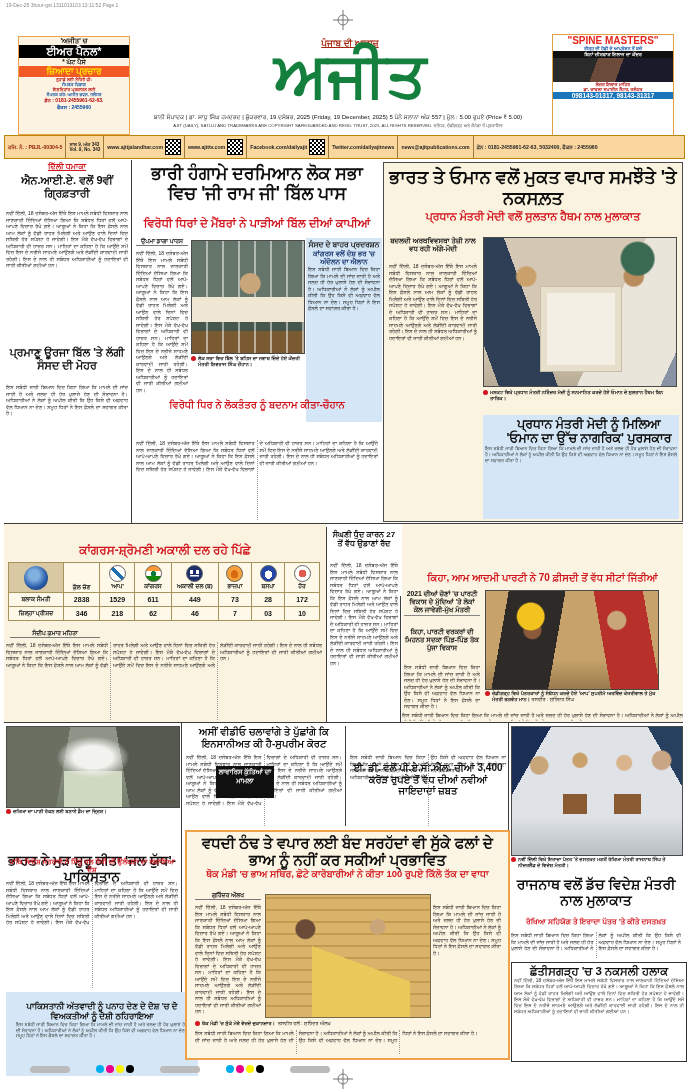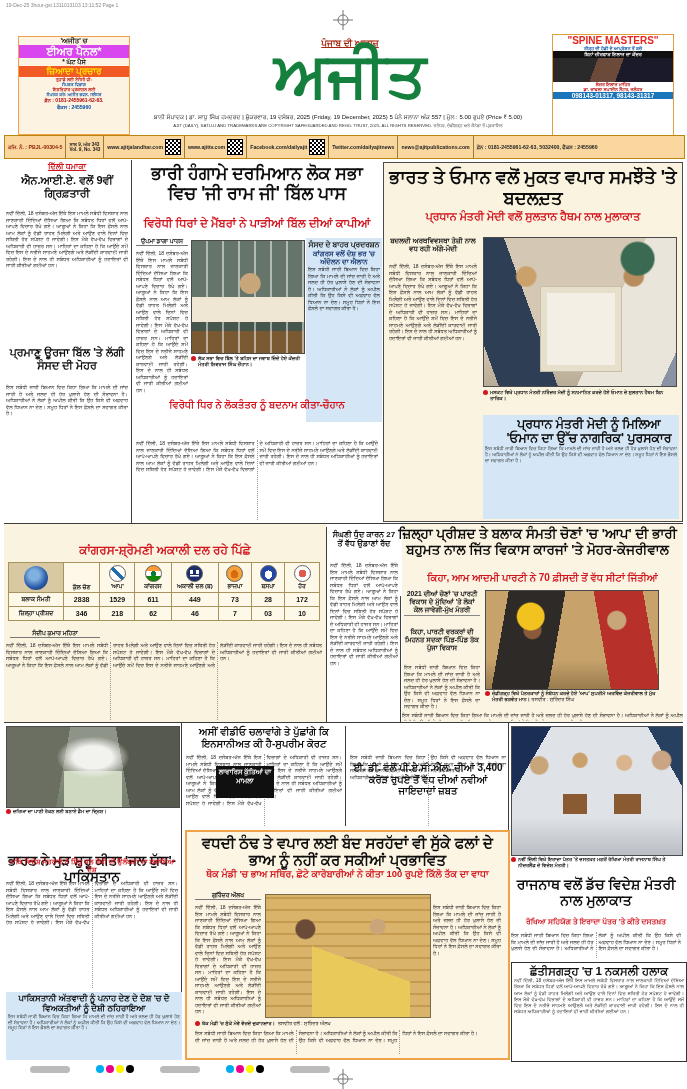--- a/index.html
+++ b/index.html
@@ -36,21 +36,21 @@
 
   <div class="abs" style="left:6px;top:2px;width:360px;font-size:5px;color:#888;">19-Dec-25 3hour-gst 1311013103 13:11:52 Page 1</div>
   <svg class="abs" style="left:333px;top:10px;" width="20" height="20">
     <circle cx="10" cy="10" r="5" fill="none" stroke="#777" stroke-width="1"></circle>
     <line x1="0" y1="10" x2="20" y2="10" stroke="#777"></line>
       <line x1="10" y1="0" x2="10" y2="20" stroke="#777"></line>
   </svg>
 
   <div class="abs" style="left:18px;top:36px;width:110px;height:97px;border:1px solid #f0a24a;background:#fdf3e3;text-align:center;">
     <div style="font-size:7px;font-weight:bold;">'ਅਜੀਤ' ਚ</div>
-    <div style="background:#d946ef;color:#fff;font-weight:bold;font-size:11px;">ਈਅਰ ਪੈਨਲ*</div>
+    <div style="background:#000000;color:#fff;font-weight:bold;font-size:11px;">ਈਅਰ ਪੈਨਲ*</div>
     <div style="font-size:6.5px;font-weight:bold;">* ਘੱਟ ਪੈਸੇ</div>
     <div style="background:#f15a24;color:#ffe200;font-weight:bold;font-size:9px;">ਜ਼ਿਆਦਾ ਪ੍ਰਚਾਰ</div>
     <div style="font-size:4.4px;color:#b30000;font-weight:bold;">ਤੁਹਾਡੇ ਲਈ ਏਜੰਸੀ ਵੀ:</div>
     <div style="font-size:4.4px;color:#004a9f;font-weight:bold;">ਸੰਪਰਕ ਵਿਭਾਗ</div>
     <div style="font-size:4.4px;color:#b30000;font-weight:bold;">ਇਸ਼ਤਿਹਾਰ ਪ੍ਰਕਾਸ਼ਨ ਲਈ</div>
     <div style="font-size:4.4px;color:#004a9f;font-weight:bold;">ਸੰਪਰਕ ਕਰੋ: ਅਜੀਤ ਭਵਨ, ਜਲੰਧਰ</div>
     <div style="font-size:5px;color:#b30000;font-weight:bold;">ਫ਼ੋਨ : 0181-2455961-62-63.</div>
     <div style="font-size:5px;color:#004a9f;font-weight:bold;">ਫੈਕਸ : 2455960</div>
   </div>
 
@@ -133,21 +133,21 @@
     </div>
   <div class="abs blue-box" style="left:306px;top:238px;width:72px;height:180px;padding:2px;text-align:center;">
     <div style="font-size:7.5px;font-weight:bold;">ਸੰਸਦ ਦੇ ਬਾਹਰ ਪ੍ਰਦਰਸ਼ਨ</div>
     <div style="font-size:7px;font-weight:bold;color:#12306b;">ਕਾਂਗਰਸ ਵਲੋਂ ਦੇਸ਼ ਭਰ 'ਚ ਅੰਦੋਲਨ ਦਾ ਐਲਾਨ</div>
     <div class="body-txt" style="height:140px;">ਇਸ ਸਬੰਧੀ ਜਾਰੀ ਬਿਆਨ ਵਿਚ ਕਿਹਾ ਗਿਆ ਕਿ ਮਾਮਲੇ ਦੀ ਜਾਂਚ ਜਾਰੀ ਹੈ ਅਤੇ ਜਲਦ ਹੀ ਹੋਰ ਖੁਲਾਸੇ ਹੋਣ ਦੀ ਸੰਭਾਵਨਾ ਹੈ। ਅਧਿਕਾਰੀਆਂ ਨੇ ਲੋਕਾਂ ਨੂੰ ਅਪੀਲ ਕੀਤੀ ਕਿ ਉਹ ਕਿਸੇ ਵੀ ਅਫ਼ਵਾਹ ਵੱਲ ਧਿਆਨ ਨਾ ਦੇਣ। ਸਮੂਹ ਧਿਰਾਂ ਨੇ ਇਸ ਫ਼ੈਸਲੇ ਦਾ ਸਵਾਗਤ ਕੀਤਾ ਹੈ।</div>
   </div>
   <div class="abs hl red" style="left:136px;top:399px;width:242px;font-size:10px;">ਵਿਰੋਧੀ ਧਿਰ ਨੇ ਲੋਕਤੰਤਰ ਨੂੰ ਬਦਨਾਮ ਕੀਤਾ-ਚੌਹਾਨ</div>
   <div class="abs body-txt cols-2" style="left:136px;top:440px;width:242px;height:80px;">ਨਵੀਂ ਦਿੱਲੀ, 18 ਦਸੰਬਰ-ਅੱਜ ਇੱਥੇ ਇਸ ਮਾਮਲੇ ਸਬੰਧੀ ਵਿਸਥਾਰ ਨਾਲ ਜਾਣਕਾਰੀ ਦਿੰਦਿਆਂ ਦੱਸਿਆ ਗਿਆ ਕਿ ਸਬੰਧਤ ਧਿਰਾਂ ਵਲੋਂ ਆਪੋ-ਆਪਣੇ ਵਿਚਾਰ ਰੱਖੇ ਗਏ। ਆਗੂਆਂ ਨੇ ਕਿਹਾ ਕਿ ਇਸ ਫ਼ੈਸਲੇ ਨਾਲ ਆਮ ਲੋਕਾਂ ਨੂੰ ਵੱਡੀ ਰਾਹਤ ਮਿਲੇਗੀ ਅਤੇ ਆਉਣ ਵਾਲੇ ਦਿਨਾਂ ਵਿਚ ਸਥਿਤੀ ਹੋਰ ਸਪੱਸ਼ਟ ਹੋ ਜਾਵੇਗੀ। ਇਸ ਮੌਕੇ ਵੱਖ-ਵੱਖ ਵਿਭਾਗਾਂ ਦੇ ਅਧਿਕਾਰੀ ਵੀ ਹਾਜ਼ਰ ਸਨ। ਮਾਹਿਰਾਂ ਦਾ ਕਹਿਣਾ ਹੈ ਕਿ ਆਉਂਦੇ ਸਮੇਂ ਵਿਚ ਇਸ ਦੇ ਨਤੀਜੇ ਸਾਹਮਣੇ ਆਉਣਗੇ ਅਤੇ ਲੋੜੀਂਦੀ ਕਾਰਵਾਈ ਜਾਰੀ ਰਹੇਗੀ। ਇਸ ਦੇ ਨਾਲ ਹੀ ਸਬੰਧਤ ਅਧਿਕਾਰੀਆਂ ਨੂੰ ਹਦਾਇਤਾਂ ਵੀ ਜਾਰੀ ਕੀਤੀਆਂ ਗਈਆਂ ਹਨ।</div>
 
   <div class="abs cream" style="left:383px;top:162px;width:298px;height:358px;border:1.5px solid #4a4a4a;">
-    <div class="hl" style="margin-top:4px;font-size:18px;">ਭਾਰਤ ਤੇ ਓਮਾਨ ਵਲੋਂ ਮੁਕਤ ਵਪਾਰ ਸਮਝੌਤੇ 'ਤੇ ਬਦਲਦ਼ਤ</div>
+    <div class="hl" style="margin-top:4px;font-size:18px;">ਭਾਰਤ ਤੇ ਓਮਾਨ ਵਲੋਂ ਮੁਕਤ ਵਪਾਰ ਸਮਝੌਤੇ 'ਤੇ ਨਕਸਲ਼ਤ</div>
     <div class="hl red" style="font-size:11px;margin-top:2px;">ਪ੍ਰਧਾਨ ਮੰਤਰੀ ਮੋਦੀ ਵਲੋਂ ਸੁਲਤਾਨ ਹੈਥਮ ਨਾਲ ਮੁਲਾਕਾਤ</div>
     <div class="abs hl" style="left:5px;top:74px;width:88px;font-size:7px;">ਬਦਲਦੀ ਅਰਥਵਿਵਸਥਾ ਤੇਜ਼ੀ ਨਾਲ ਵਧ ਰਹੀ ਅੱਗੇ-ਮੋਦੀ</div>
     <div class="abs body-txt" style="left:5px;top:100px;width:88px;height:170px;">ਨਵੀਂ ਦਿੱਲੀ, 18 ਦਸੰਬਰ-ਅੱਜ ਇੱਥੇ ਇਸ ਮਾਮਲੇ ਸਬੰਧੀ ਵਿਸਥਾਰ ਨਾਲ ਜਾਣਕਾਰੀ ਦਿੰਦਿਆਂ ਦੱਸਿਆ ਗਿਆ ਕਿ ਸਬੰਧਤ ਧਿਰਾਂ ਵਲੋਂ ਆਪੋ-ਆਪਣੇ ਵਿਚਾਰ ਰੱਖੇ ਗਏ। ਆਗੂਆਂ ਨੇ ਕਿਹਾ ਕਿ ਇਸ ਫ਼ੈਸਲੇ ਨਾਲ ਆਮ ਲੋਕਾਂ ਨੂੰ ਵੱਡੀ ਰਾਹਤ ਮਿਲੇਗੀ ਅਤੇ ਆਉਣ ਵਾਲੇ ਦਿਨਾਂ ਵਿਚ ਸਥਿਤੀ ਹੋਰ ਸਪੱਸ਼ਟ ਹੋ ਜਾਵੇਗੀ। ਇਸ ਮੌਕੇ ਵੱਖ-ਵੱਖ ਵਿਭਾਗਾਂ ਦੇ ਅਧਿਕਾਰੀ ਵੀ ਹਾਜ਼ਰ ਸਨ। ਮਾਹਿਰਾਂ ਦਾ ਕਹਿਣਾ ਹੈ ਕਿ ਆਉਂਦੇ ਸਮੇਂ ਵਿਚ ਇਸ ਦੇ ਨਤੀਜੇ ਸਾਹਮਣੇ ਆਉਣਗੇ ਅਤੇ ਲੋੜੀਂਦੀ ਕਾਰਵਾਈ ਜਾਰੀ ਰਹੇਗੀ। ਇਸ ਦੇ ਨਾਲ ਹੀ ਸਬੰਧਤ ਅਧਿਕਾਰੀਆਂ ਨੂੰ ਹਦਾਇਤਾਂ ਵੀ ਜਾਰੀ ਕੀਤੀਆਂ ਗਈਆਂ ਹਨ।</div>
     <div class="photo" style="left:99px;top:74px;width:192px;height:148px;
          background:
           radial-gradient(circle at 80% 14%, #3a6b52 0 8%, transparent 9%),
           radial-gradient(circle at 78% 26%, #b98c5e 0 5%, transparent 6%),
           linear-gradient(115deg, transparent 62%, #e9e5da 62% 94%, #8a93a3 94%),
           radial-gradient(circle at 22% 26%, #caa06b 0 5%, transparent 6%),
           linear-gradient(70deg, transparent 6%, #2e3f55 6% 30%, transparent 30%),
@@ -219,21 +219,20 @@
       </table>
   </div>
   <div class="abs byline" style="left:10px;top:630px;width:90px;">ਸੰਦੀਪ ਕੁਮਾਰ ਮਹਿਤਾ</div>
   <div class="abs body-txt cols-3" style="left:6px;top:642px;width:316px;height:78px;">ਨਵੀਂ ਦਿੱਲੀ, 18 ਦਸੰਬਰ-ਅੱਜ ਇੱਥੇ ਇਸ ਮਾਮਲੇ ਸਬੰਧੀ ਵਿਸਥਾਰ ਨਾਲ ਜਾਣਕਾਰੀ ਦਿੰਦਿਆਂ ਦੱਸਿਆ ਗਿਆ ਕਿ ਸਬੰਧਤ ਧਿਰਾਂ ਵਲੋਂ ਆਪੋ-ਆਪਣੇ ਵਿਚਾਰ ਰੱਖੇ ਗਏ। ਆਗੂਆਂ ਨੇ ਕਿਹਾ ਕਿ ਇਸ ਫ਼ੈਸਲੇ ਨਾਲ ਆਮ ਲੋਕਾਂ ਨੂੰ ਵੱਡੀ ਰਾਹਤ ਮਿਲੇਗੀ ਅਤੇ ਆਉਣ ਵਾਲੇ ਦਿਨਾਂ ਵਿਚ ਸਥਿਤੀ ਹੋਰ ਸਪੱਸ਼ਟ ਹੋ ਜਾਵੇਗੀ। ਇਸ ਮੌਕੇ ਵੱਖ-ਵੱਖ ਵਿਭਾਗਾਂ ਦੇ ਅਧਿਕਾਰੀ ਵੀ ਹਾਜ਼ਰ ਸਨ। ਮਾਹਿਰਾਂ ਦਾ ਕਹਿਣਾ ਹੈ ਕਿ ਆਉਂਦੇ ਸਮੇਂ ਵਿਚ ਇਸ ਦੇ ਨਤੀਜੇ ਸਾਹਮਣੇ ਆਉਣਗੇ ਅਤੇ ਲੋੜੀਂਦੀ ਕਾਰਵਾਈ ਜਾਰੀ ਰਹੇਗੀ। ਇਸ ਦੇ ਨਾਲ ਹੀ ਸਬੰਧਤ ਅਧਿਕਾਰੀਆਂ ਨੂੰ ਹਦਾਇਤਾਂ ਵੀ ਜਾਰੀ ਕੀਤੀਆਂ ਗਈਆਂ ਹਨ।</div>
 
   <div class="abs hl" style="left:330px;top:530px;width:68px;font-size:8px;">ਸੰਘਣੀ ਧੁੰਦ ਕਾਰਨ 27 ਤੋਂ ਵੱਧ ਉਡਾਣਾਂ ਰੱਦ</div>
   <div class="abs body-txt" style="left:330px;top:562px;width:68px;height:158px;">ਨਵੀਂ ਦਿੱਲੀ, 18 ਦਸੰਬਰ-ਅੱਜ ਇੱਥੇ ਇਸ ਮਾਮਲੇ ਸਬੰਧੀ ਵਿਸਥਾਰ ਨਾਲ ਜਾਣਕਾਰੀ ਦਿੰਦਿਆਂ ਦੱਸਿਆ ਗਿਆ ਕਿ ਸਬੰਧਤ ਧਿਰਾਂ ਵਲੋਂ ਆਪੋ-ਆਪਣੇ ਵਿਚਾਰ ਰੱਖੇ ਗਏ। ਆਗੂਆਂ ਨੇ ਕਿਹਾ ਕਿ ਇਸ ਫ਼ੈਸਲੇ ਨਾਲ ਆਮ ਲੋਕਾਂ ਨੂੰ ਵੱਡੀ ਰਾਹਤ ਮਿਲੇਗੀ ਅਤੇ ਆਉਣ ਵਾਲੇ ਦਿਨਾਂ ਵਿਚ ਸਥਿਤੀ ਹੋਰ ਸਪੱਸ਼ਟ ਹੋ ਜਾਵੇਗੀ। ਇਸ ਮੌਕੇ ਵੱਖ-ਵੱਖ ਵਿਭਾਗਾਂ ਦੇ ਅਧਿਕਾਰੀ ਵੀ ਹਾਜ਼ਰ ਸਨ। ਮਾਹਿਰਾਂ ਦਾ ਕਹਿਣਾ ਹੈ ਕਿ ਆਉਂਦੇ ਸਮੇਂ ਵਿਚ ਇਸ ਦੇ ਨਤੀਜੇ ਸਾਹਮਣੇ ਆਉਣਗੇ ਅਤੇ ਲੋੜੀਂਦੀ ਕਾਰਵਾਈ ਜਾਰੀ ਰਹੇਗੀ। ਇਸ ਦੇ ਨਾਲ ਹੀ ਸਬੰਧਤ ਅਧਿਕਾਰੀਆਂ ਨੂੰ ਹਦਾਇਤਾਂ ਵੀ ਜਾਰੀ ਕੀਤੀਆਂ ਗਈਆਂ ਹਨ।</div>
   <div class="rule-v" style="left:400px;top:596px;height:126px;"></div>
 
   <div class="abs" style="left:402px;top:524px;width:281px;height:198px;background:#fbf4e2;"></div>
-  <div class="abs hl" style="left:392px;top:526px;width:291px;font-size:13.5px;">ਜ਼ਿਲ੍ਹਾ ਪ੍ਰੀਸ਼ਦ ਤੇ ਬਲਾਕ ਸੰਮਤੀ ਚੋਣਾਂ 'ਚ 'ਆਪ' ਦੀ ਭਾਰੀ ਬਹੁਮਤ ਨਾਲ ਜਿੱਤ ਵਿਕਾਸ ਕਾਰਜਾਂ 'ਤੇ ਮੋਹਰ-ਕੇਜਰੀਵਾਲ</div>
   <div class="abs hl red" style="left:402px;top:572px;width:281px;font-size:10px;">ਕਿਹਾ, ਆਮ ਆਦਮੀ ਪਾਰਟੀ ਨੇ 70 ਫ਼ੀਸਦੀ ਤੋਂ ਵੱਧ ਸੀਟਾਂ ਜਿੱਤੀਆਂ</div>
   <div class="abs hl" style="left:404px;top:590px;width:76px;font-size:6.8px;border-bottom:1px solid #888;padding-bottom:2px;">2021 ਦੀਆਂ ਚੋਣਾਂ 'ਚ ਪਾਰਟੀ ਵਿਕਾਸ ਦੇ ਮੁੱਦਿਆਂ 'ਤੇ ਲੋਕਾਂ ਕੋਲ ਜਾਵੇਗੀ-ਮੁੱਖ ਮੰਤਰੀ</div>
   <div class="abs hl" style="left:404px;top:628px;width:76px;font-size:6.8px;">ਕਿਹਾ, ਪਾਰਟੀ ਵਰਕਰਾਂ ਦੀ ਮਿਹਨਤ ਸਦਕਾ ਪਿੰਡ-ਪਿੰਡ ਤੱਕ ਪੁੱਜਾ ਵਿਕਾਸ</div>
   <div class="abs body-txt" style="left:404px;top:664px;width:76px;height:56px;">ਇਸ ਸਬੰਧੀ ਜਾਰੀ ਬਿਆਨ ਵਿਚ ਕਿਹਾ ਗਿਆ ਕਿ ਮਾਮਲੇ ਦੀ ਜਾਂਚ ਜਾਰੀ ਹੈ ਅਤੇ ਜਲਦ ਹੀ ਹੋਰ ਖੁਲਾਸੇ ਹੋਣ ਦੀ ਸੰਭਾਵਨਾ ਹੈ। ਅਧਿਕਾਰੀਆਂ ਨੇ ਲੋਕਾਂ ਨੂੰ ਅਪੀਲ ਕੀਤੀ ਕਿ ਉਹ ਕਿਸੇ ਵੀ ਅਫ਼ਵਾਹ ਵੱਲ ਧਿਆਨ ਨਾ ਦੇਣ। ਸਮੂਹ ਧਿਰਾਂ ਨੇ ਇਸ ਫ਼ੈਸਲੇ ਦਾ ਸਵਾਗਤ ਕੀਤਾ ਹੈ।</div>
   <div class="photo" style="left:485px;top:590px;width:172px;height:98px;
        background:
         radial-gradient(circle at 26% 26%, #f2c21f 0 9%, transparent 10%),
         radial-gradient(circle at 27% 40%, #8a5a3a 0 6%, transparent 7%),
         linear-gradient(100deg, transparent 12%, #2e2a28 12% 42%, transparent 42%),
         radial-gradient(circle at 76% 30%, #c9a57a 0 6%, transparent 7%),
@@ -252,21 +251,21 @@
         linear-gradient(100deg, #6b6f62 0 34%, transparent 34%),
         linear-gradient(260deg, #55594e 0 34%, transparent 34%),
         linear-gradient(180deg, #8e9488 0 30%, #77806e 100%);"></div>
   <div class="abs cap" style="left:6px;top:808px;width:172px;">
     <span class="red-dot"></span>
       <span>ਦਰਿਆ ਦਾ ਪਾਣੀ ਰੋਕਣ ਲਈ ਬਣਾਏ ਡੈਮ ਦਾ ਦ੍ਰਿਸ਼।</span>
     </div>
   <div class="abs hl" style="left:6px;top:820px;width:172px;font-size:13.5px;margin-top:33px;">ਭਾਰਤ ਨੇ ਮੁੜ ਸ਼ੁਰੂ ਕੀਤਾ 'ਜਲ ਯੁੱਧ'-ਪਾਕਿਸਤਾਨ</div>
   <div class="abs hl red" style="left:6px;top:858px;width:172px;font-size:7px;">ਪਾਕਿ ਵਿਦੇਸ਼ ਮੰਤਰਾਲੇ ਨੇ ਸਿੰਧੂ ਜਲ ਸੰਧੀ ਦੀ ਉਲੰਘਣਾ ਦਾ ਲਗਾਇਆ ਦੋਸ਼</div>
   <div class="abs body-txt cols-2" style="left:6px;top:880px;width:172px;height:108px;">ਨਵੀਂ ਦਿੱਲੀ, 18 ਦਸੰਬਰ-ਅੱਜ ਇੱਥੇ ਇਸ ਮਾਮਲੇ ਸਬੰਧੀ ਵਿਸਥਾਰ ਨਾਲ ਜਾਣਕਾਰੀ ਦਿੰਦਿਆਂ ਦੱਸਿਆ ਗਿਆ ਕਿ ਸਬੰਧਤ ਧਿਰਾਂ ਵਲੋਂ ਆਪੋ-ਆਪਣੇ ਵਿਚਾਰ ਰੱਖੇ ਗਏ। ਆਗੂਆਂ ਨੇ ਕਿਹਾ ਕਿ ਇਸ ਫ਼ੈਸਲੇ ਨਾਲ ਆਮ ਲੋਕਾਂ ਨੂੰ ਵੱਡੀ ਰਾਹਤ ਮਿਲੇਗੀ ਅਤੇ ਆਉਣ ਵਾਲੇ ਦਿਨਾਂ ਵਿਚ ਸਥਿਤੀ ਹੋਰ ਸਪੱਸ਼ਟ ਹੋ ਜਾਵੇਗੀ। ਇਸ ਮੌਕੇ ਵੱਖ-ਵੱਖ ਵਿਭਾਗਾਂ ਦੇ ਅਧਿਕਾਰੀ ਵੀ ਹਾਜ਼ਰ ਸਨ। ਮਾਹਿਰਾਂ ਦਾ ਕਹਿਣਾ ਹੈ ਕਿ ਆਉਂਦੇ ਸਮੇਂ ਵਿਚ ਇਸ ਦੇ ਨਤੀਜੇ ਸਾਹਮਣੇ ਆਉਣਗੇ ਅਤੇ ਲੋੜੀਂਦੀ ਕਾਰਵਾਈ ਜਾਰੀ ਰਹੇਗੀ। ਇਸ ਦੇ ਨਾਲ ਹੀ ਸਬੰਧਤ ਅਧਿਕਾਰੀਆਂ ਨੂੰ ਹਦਾਇਤਾਂ ਵੀ ਜਾਰੀ ਕੀਤੀਆਂ ਗਈਆਂ ਹਨ।</div>
-  <div class="abs blue-box" style="left:6px;top:992px;width:172px;height:64px;padding:2px;text-align:center;">
+  <div class="abs blue-box" style="left:6px;top:992px;width:172px;height:64px;padding:10px;text-align:center;">
     <div class="hl" style="font-size:8.5px;">ਪਾਕਿਸਤਾਨੀ ਅੱਤਵਾਦੀ ਨੂੰ ਪਨਾਹ ਦੇਣ ਦੇ ਦੋਸ਼ 'ਚ ਦੋ ਵਿਅਕਤੀਆਂ ਨੂੰ ਦੋਸ਼ੀ ਠਹਿਰਾਇਆ</div>
     <div class="body-txt" style="height:34px;font-size:4.6px;">ਇਸ ਸਬੰਧੀ ਜਾਰੀ ਬਿਆਨ ਵਿਚ ਕਿਹਾ ਗਿਆ ਕਿ ਮਾਮਲੇ ਦੀ ਜਾਂਚ ਜਾਰੀ ਹੈ ਅਤੇ ਜਲਦ ਹੀ ਹੋਰ ਖੁਲਾਸੇ ਹੋਣ ਦੀ ਸੰਭਾਵਨਾ ਹੈ। ਅਧਿਕਾਰੀਆਂ ਨੇ ਲੋਕਾਂ ਨੂੰ ਅਪੀਲ ਕੀਤੀ ਕਿ ਉਹ ਕਿਸੇ ਵੀ ਅਫ਼ਵਾਹ ਵੱਲ ਧਿਆਨ ਨਾ ਦੇਣ। ਸਮੂਹ ਧਿਰਾਂ ਨੇ ਇਸ ਫ਼ੈਸਲੇ ਦਾ ਸਵਾਗਤ ਕੀਤਾ ਹੈ।</div>
   </div>
 
   <div class="abs hl" style="left:186px;top:726px;width:156px;font-size:10px;">ਅਸੀਂ ਵੀਡੀਓ ਚਲਾਵਾਂਗੇ ਤੇ ਪੁੱਛਾਂਗੇ ਕਿ ਇਨਸਾਨੀਅਤ ਕੀ ਹੈ-ਸੁਪਰੀਮ ਕੋਰਟ</div>
   <div class="abs body-txt cols-2" style="left:186px;top:754px;width:156px;height:72px;">ਨਵੀਂ ਦਿੱਲੀ, 18 ਦਸੰਬਰ-ਅੱਜ ਇੱਥੇ ਇਸ ਮਾਮਲੇ ਸਬੰਧੀ ਵਿਸਥਾਰ ਨਾਲ ਜਾਣਕਾਰੀ ਦਿੰਦਿਆਂ ਦੱਸਿਆ ਗਿਆ ਕਿ ਸਬੰਧਤ ਧਿਰਾਂ ਵਲੋਂ ਆਪੋ-ਆਪਣੇ ਵਿਚਾਰ ਰੱਖੇ ਗਏ। ਆਗੂਆਂ ਨੇ ਕਿਹਾ ਕਿ ਇਸ ਫ਼ੈਸਲੇ ਨਾਲ ਆਮ ਲੋਕਾਂ ਨੂੰ ਵੱਡੀ ਰਾਹਤ ਮਿਲੇਗੀ ਅਤੇ ਆਉਣ ਵਾਲੇ ਦਿਨਾਂ ਵਿਚ ਸਥਿਤੀ ਹੋਰ ਸਪੱਸ਼ਟ ਹੋ ਜਾਵੇਗੀ। ਇਸ ਮੌਕੇ ਵੱਖ-ਵੱਖ ਵਿਭਾਗਾਂ ਦੇ ਅਧਿਕਾਰੀ ਵੀ ਹਾਜ਼ਰ ਸਨ। ਮਾਹਿਰਾਂ ਦਾ ਕਹਿਣਾ ਹੈ ਕਿ ਆਉਂਦੇ ਸਮੇਂ ਵਿਚ ਇਸ ਦੇ ਨਤੀਜੇ ਸਾਹਮਣੇ ਆਉਣਗੇ ਅਤੇ ਲੋੜੀਂਦੀ ਕਾਰਵਾਈ ਜਾਰੀ ਰਹੇਗੀ। ਇਸ ਦੇ ਨਾਲ ਹੀ ਸਬੰਧਤ ਅਧਿਕਾਰੀਆਂ ਨੂੰ ਹਦਾਇਤਾਂ ਵੀ ਜਾਰੀ ਕੀਤੀਆਂ ਗਈਆਂ ਹਨ।</div>
   <div class="abs black-box" style="left:216px;top:766px;width:58px;height:30px;font-size:6.8px;line-height:1.3;padding-top:2px;">ਲਾਵਾਰਿਸ ਕੁੱਤਿਆਂ ਦਾ ਮਾਮਲਾ</div>
   <div class="abs hl" style="left:350px;top:762px;width:156px;font-size:10px;">ਈ. ਡੀ. ਵਲੋਂ ਪੀ.ਏ.ਸੀ.ਐੱਲ. ਦੀਆਂ 3,400 ਕਰੋੜ ਰੁਪਏ ਤੋਂ ਵੱਧ ਦੀਆਂ ਨਵੀਆਂ ਜਾਇਦਾਦਾਂ ਜ਼ਬਤ</div>
   <div class="abs body-txt cols-2" style="left:350px;top:754px;width:156px;height:72px;">ਇਸ ਸਬੰਧੀ ਜਾਰੀ ਬਿਆਨ ਵਿਚ ਕਿਹਾ ਗਿਆ ਕਿ ਮਾਮਲੇ ਦੀ ਜਾਂਚ ਜਾਰੀ ਹੈ ਅਤੇ ਜਲਦ ਹੀ ਹੋਰ ਖੁਲਾਸੇ ਹੋਣ ਦੀ ਸੰਭਾਵਨਾ ਹੈ। ਅਧਿਕਾਰੀਆਂ ਨੇ ਲੋਕਾਂ ਨੂੰ ਅਪੀਲ ਕੀਤੀ ਕਿ ਉਹ ਕਿਸੇ ਵੀ ਅਫ਼ਵਾਹ ਵੱਲ ਧਿਆਨ ਨਾ ਦੇਣ। ਸਮੂਹ ਧਿਰਾਂ ਨੇ ਇਸ ਫ਼ੈਸਲੇ ਦਾ ਸਵਾਗਤ ਕੀਤਾ ਹੈ।</div>
 
@@ -300,21 +299,21 @@
         linear-gradient(240deg, #27405f 0 14%, transparent 14%),
         linear-gradient(180deg, #dfe3e8 0 70%, #b9bec4 100%);"></div>
   <div class="abs cap" style="left:511px;top:856px;width:170px;">
     <span class="red-dot"></span>
       <span>ਨਵੀਂ ਦਿੱਲੀ ਵਿਖੇ ਇਰਾਦਾ ਪੱਤਰ 'ਤੇ ਦਸਤਖ਼ਤ ਮਗਰੋਂ ਰੱਖਿਆ ਮੰਤਰੀ ਰਾਜਨਾਥ ਸਿੰਘ ਤੇ ਨੀਦਰਲੈਂਡ ਦੇ ਵਿਦੇਸ਼ ਮੰਤਰੀ।</span>
     </div>
   <div class="abs hl" style="left:511px;top:876px;width:170px;font-size:14px;">ਰਾਜਨਾਥ ਵਲੋਂ ਡੱਚ ਵਿਦੇਸ਼ ਮੰਤਰੀ ਨਾਲ ਮੁਲਾਕਾਤ</div>
   <div class="abs hl red" style="left:511px;top:918px;width:170px;font-size:7.5px;">ਰੱਖਿਆ ਸਹਿਯੋਗ ਤੇ ਇਰਾਦਾ ਪੱਤਰ 'ਤੇ ਕੀਤੇ ਦਸਤਖ਼ਤ</div>
   <div class="abs body-txt cols-2" style="left:511px;top:932px;width:170px;height:26px;">ਇਸ ਸਬੰਧੀ ਜਾਰੀ ਬਿਆਨ ਵਿਚ ਕਿਹਾ ਗਿਆ ਕਿ ਮਾਮਲੇ ਦੀ ਜਾਂਚ ਜਾਰੀ ਹੈ ਅਤੇ ਜਲਦ ਹੀ ਹੋਰ ਖੁਲਾਸੇ ਹੋਣ ਦੀ ਸੰਭਾਵਨਾ ਹੈ। ਅਧਿਕਾਰੀਆਂ ਨੇ ਲੋਕਾਂ ਨੂੰ ਅਪੀਲ ਕੀਤੀ ਕਿ ਉਹ ਕਿਸੇ ਵੀ ਅਫ਼ਵਾਹ ਵੱਲ ਧਿਆਨ ਨਾ ਦੇਣ। ਸਮੂਹ ਧਿਰਾਂ ਨੇ ਇਸ ਫ਼ੈਸਲੇ ਦਾ ਸਵਾਗਤ ਕੀਤਾ ਹੈ।</div>
   <div class="abs" style="left:511px;top:962px;width:170px;height:94px;border:1.5px solid #333;background:#fff;padding:2px;">
-    <div class="hl" style="font-size:11.5px;">ਛੱਤੀਸਗੜ੍ਹ 'ਚ 1 ਨਕਸਲੀ ਹਲਾਕ</div>
+    <div class="hl" style="font-size:11.5px;">ਛੱਤੀਸਗੜ੍ਹ 'ਚ 3 ਨਕਸਲੀ ਹਲਾਕ</div>
     <div class="body-txt" style="height:70px;font-size:4.8px;">ਨਵੀਂ ਦਿੱਲੀ, 18 ਦਸੰਬਰ-ਅੱਜ ਇੱਥੇ ਇਸ ਮਾਮਲੇ ਸਬੰਧੀ ਵਿਸਥਾਰ ਨਾਲ ਜਾਣਕਾਰੀ ਦਿੰਦਿਆਂ ਦੱਸਿਆ ਗਿਆ ਕਿ ਸਬੰਧਤ ਧਿਰਾਂ ਵਲੋਂ ਆਪੋ-ਆਪਣੇ ਵਿਚਾਰ ਰੱਖੇ ਗਏ। ਆਗੂਆਂ ਨੇ ਕਿਹਾ ਕਿ ਇਸ ਫ਼ੈਸਲੇ ਨਾਲ ਆਮ ਲੋਕਾਂ ਨੂੰ ਵੱਡੀ ਰਾਹਤ ਮਿਲੇਗੀ ਅਤੇ ਆਉਣ ਵਾਲੇ ਦਿਨਾਂ ਵਿਚ ਸਥਿਤੀ ਹੋਰ ਸਪੱਸ਼ਟ ਹੋ ਜਾਵੇਗੀ। ਇਸ ਮੌਕੇ ਵੱਖ-ਵੱਖ ਵਿਭਾਗਾਂ ਦੇ ਅਧਿਕਾਰੀ ਵੀ ਹਾਜ਼ਰ ਸਨ। ਮਾਹਿਰਾਂ ਦਾ ਕਹਿਣਾ ਹੈ ਕਿ ਆਉਂਦੇ ਸਮੇਂ ਵਿਚ ਇਸ ਦੇ ਨਤੀਜੇ ਸਾਹਮਣੇ ਆਉਣਗੇ ਅਤੇ ਲੋੜੀਂਦੀ ਕਾਰਵਾਈ ਜਾਰੀ ਰਹੇਗੀ। ਇਸ ਦੇ ਨਾਲ ਹੀ ਸਬੰਧਤ ਅਧਿਕਾਰੀਆਂ ਨੂੰ ਹਦਾਇਤਾਂ ਵੀ ਜਾਰੀ ਕੀਤੀਆਂ ਗਈਆਂ ਹਨ।</div>
   </div>
 
   <div class="abs" style="left:30px;top:1062px;width:630px;height:14px;display:flex;align-items:center;gap:26px;">
     <div style="width:40px;height:7px;background:#bbb;border-radius:4px;"></div>
     <div style="display:flex;gap:2px;">
       <span style="width:8px;height:8px;border-radius:50%;background:#00aeef;display:inline-block;"></span>
       <span style="width:8px;height:8px;border-radius:50%;background:#ec008c;display:inline-block;"></span>
       <span style="width:8px;height:8px;border-radius:50%;background:#fff200;display:inline-block;"></span>
       <span style="width:8px;height:8px;border-radius:50%;background:#000;display:inline-block;"></span>

